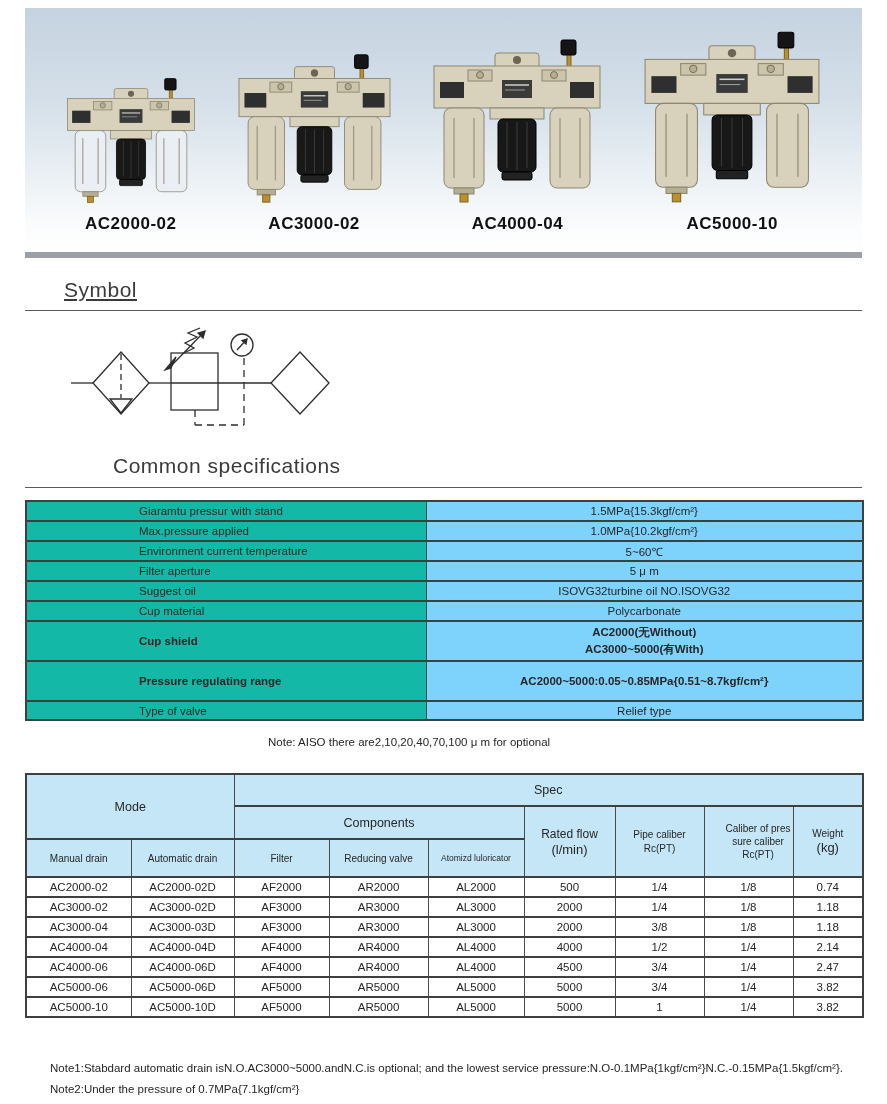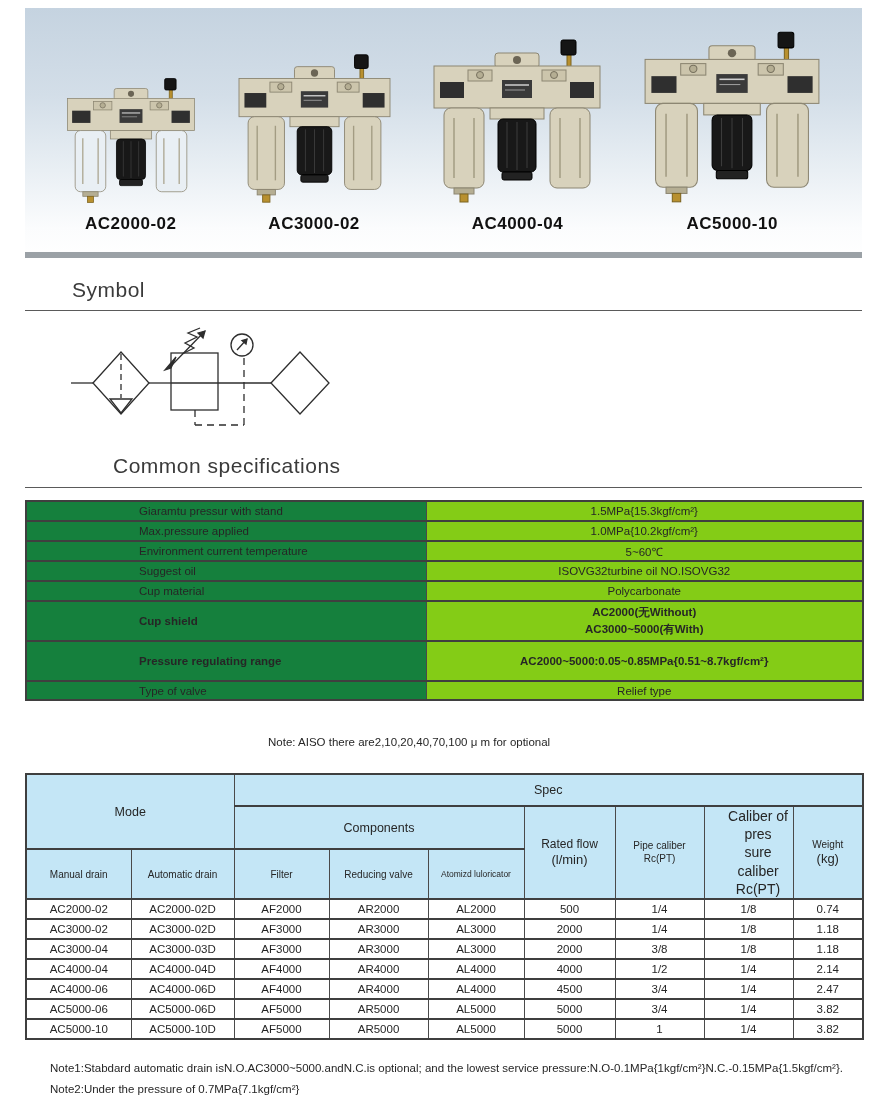--- a/index.html
+++ b/index.html
@@ -16,38 +16,38 @@
     background:linear-gradient(180deg,#c5d3e0 0%,#d3dee8 35%,#e9eff4 65%,#fbfcfd 88%,#ffffff 100%);
     display:flex; justify-content:space-evenly; align-items:flex-end;
   }
   .photo-bar { position:absolute; left:0; bottom:0; width:100%; height:6px; background:#9ba1a6; }
   .product { display:flex; flex-direction:column; align-items:center; justify-content:flex-end; }
   .product-label { font-size:17px; font-weight:bold; color:#111; letter-spacing:0.5px; margin-top:10px; margin-bottom:24px; }
   .frl-svg { display:block; }
 
   
   .sec-heading { position:absolute; font-size:21px; color:#3a3a3a; letter-spacing:0.5px; }
-  .h-symbol { left:72px; top:278px; }
+  .h-symbol { left:64px; top:278px;text-decoration:underline; }
   .h-common { left:113px; top:454px; }
   .rule { position:absolute; left:25px; width:837px; height:1px; background:#5a5a5a; }
   .rule1 { top:310px; }
   .rule2 { top:487px; }
 
   .symbol-svg { position:absolute; left:58px; top:324px; }
 
   
   table { border-collapse:collapse; table-layout:fixed; }
   .spec-table { position:absolute; left:25px; top:500px; width:837px; }
   .spec-table td {
     border:1px solid #4a4a4a; border-top:2px solid #3f3f3f; border-bottom:2px solid #3f3f3f;
     font-size:11.5px; color:#262626; overflow:hidden;
   }
   .spec-table { border:2px solid #3f3f3f; }
-  .spec-table .lbl { background:#15803d; text-align:left; padding-left:112px; }
-  .spec-table .val { background:#84cc16; text-align:center; }
+  .spec-table .lbl { background:#14b8a6; text-align:left; padding-left:112px; }
+  .spec-table .val { background:#7dd3fc; text-align:center; }
   .spec-table tr { height:20px; }
   .spec-table tr.tall { height:40px;font-weight:bold; }
   .spec-table tr.last { height:19px;margin-left:36px; }
   .pre { white-space:pre-line; line-height:1.45; }
 
   .note-optional { position:absolute; left:268px; top:736px; font-size:11.5px; color:#262626; }
 
   
   .model-table { position:absolute; left:25px; top:773px; width:837px; border:2px solid #3f3f3f; }
   .model-table th, .model-table td {
@@ -60,21 +60,21 @@
   .r-comp { height:33px; }
   .r-sub  { height:38px; }
   .model-table tbody tr { height:20px; }
   .th-big { font-size:12.5px; }
   .th-sub { font-size:10px; }
   .th-sub-sm { font-size:8.5px; }
   .th-unit { display:block; font-size:13px; margin-top:1px; }
   .th-main { display:block; font-size:12px; }
   .th-weight { display:block; font-size:10px; }
   .th-wrap { font-size:10px; line-height:1.35;margin-left:28px; }
-  .th-wrap-sm { font-size:14px; line-height:1.3;padding-left:19px; }
+  .th-wrap-sm { font-size:10px; line-height:1.3;padding-left:19px; }
 
   
   .footnotes { position:absolute; left:50px; top:1058px; width:820px; font-size:11.5px; color:#262626; line-height:21px; }
 </style>
 </head>
 <body>
 
 <div class="page">
 
   <svg width="0" height="0" style="position:absolute" aria-hidden="true">
@@ -203,20 +203,24 @@
       </tr>
       <tr>
         <td class="lbl">Max.pressure applied</td>
         <td class="val">1.0MPa{10.2kgf/cm²}</td>
       </tr>
       <tr>
         <td class="lbl">Environment current temperature</td>
         <td class="val">5~60℃</td>
       </tr>
       <tr>
+        <td class="lbl">Filter aperture</td>
+        <td class="val">5 μ m</td>
+      </tr>
+      <tr>
         <td class="lbl">Suggest oil</td>
         <td class="val">ISOVG32turbine oil NO.ISOVG32</td>
       </tr>
       <tr>
         <td class="lbl">Cup material</td>
         <td class="val">Polycarbonate</td>
       </tr>
       <tr class="tall">
         <td class="lbl">Cup shield</td>
         <td class="val pre">AC2000(无Without)

